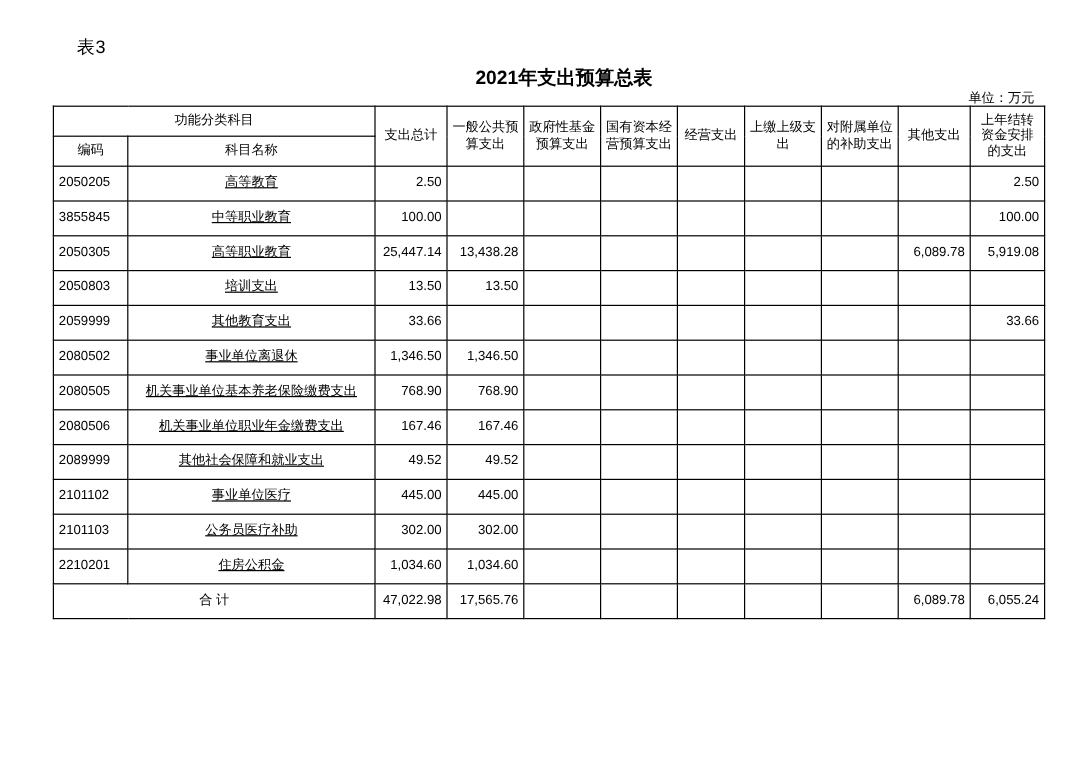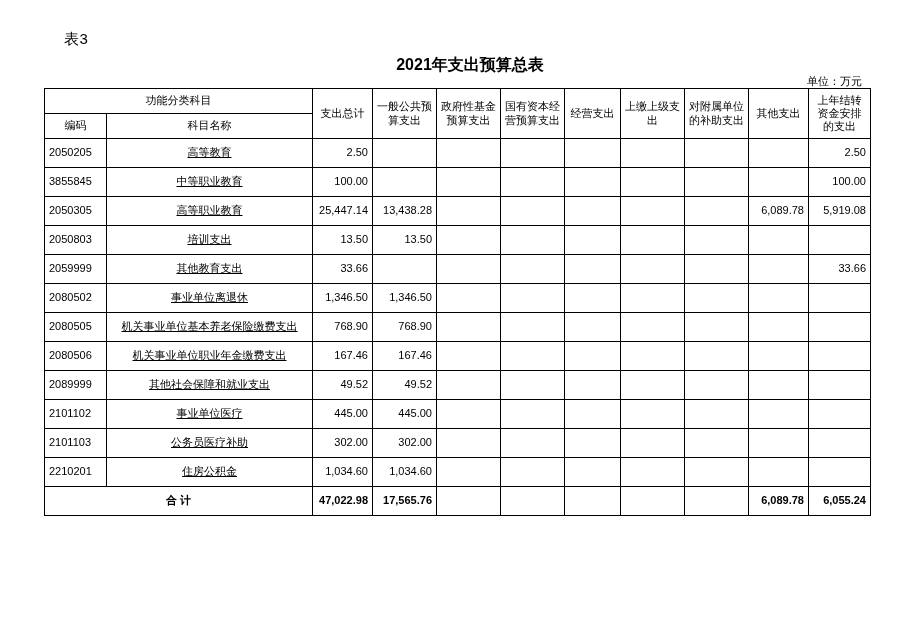--- a/index.html
+++ b/index.html
@@ -86,21 +86,21 @@
   td.num {
     text-align: right;
     height: 28px;
     padding-right: 6px;
   }
   td.total-label {
     text-align: center;
     height: 28px;
   }
   tr.total-row td {
-    font-weight: bold;
+    font-weight: normal;
   }
   
   col.c-code   { width: 62px; }
   col.c-name   { width: 206px; }
   col.c-v1     { width: 60px; }
   col.c-v2     { width: 64px; }
   col.c-v3     { width: 64px; }
   col.c-v4     { width: 64px; }
   col.c-v5     { width: 56px; }
   col.c-v6     { width: 64px; }

